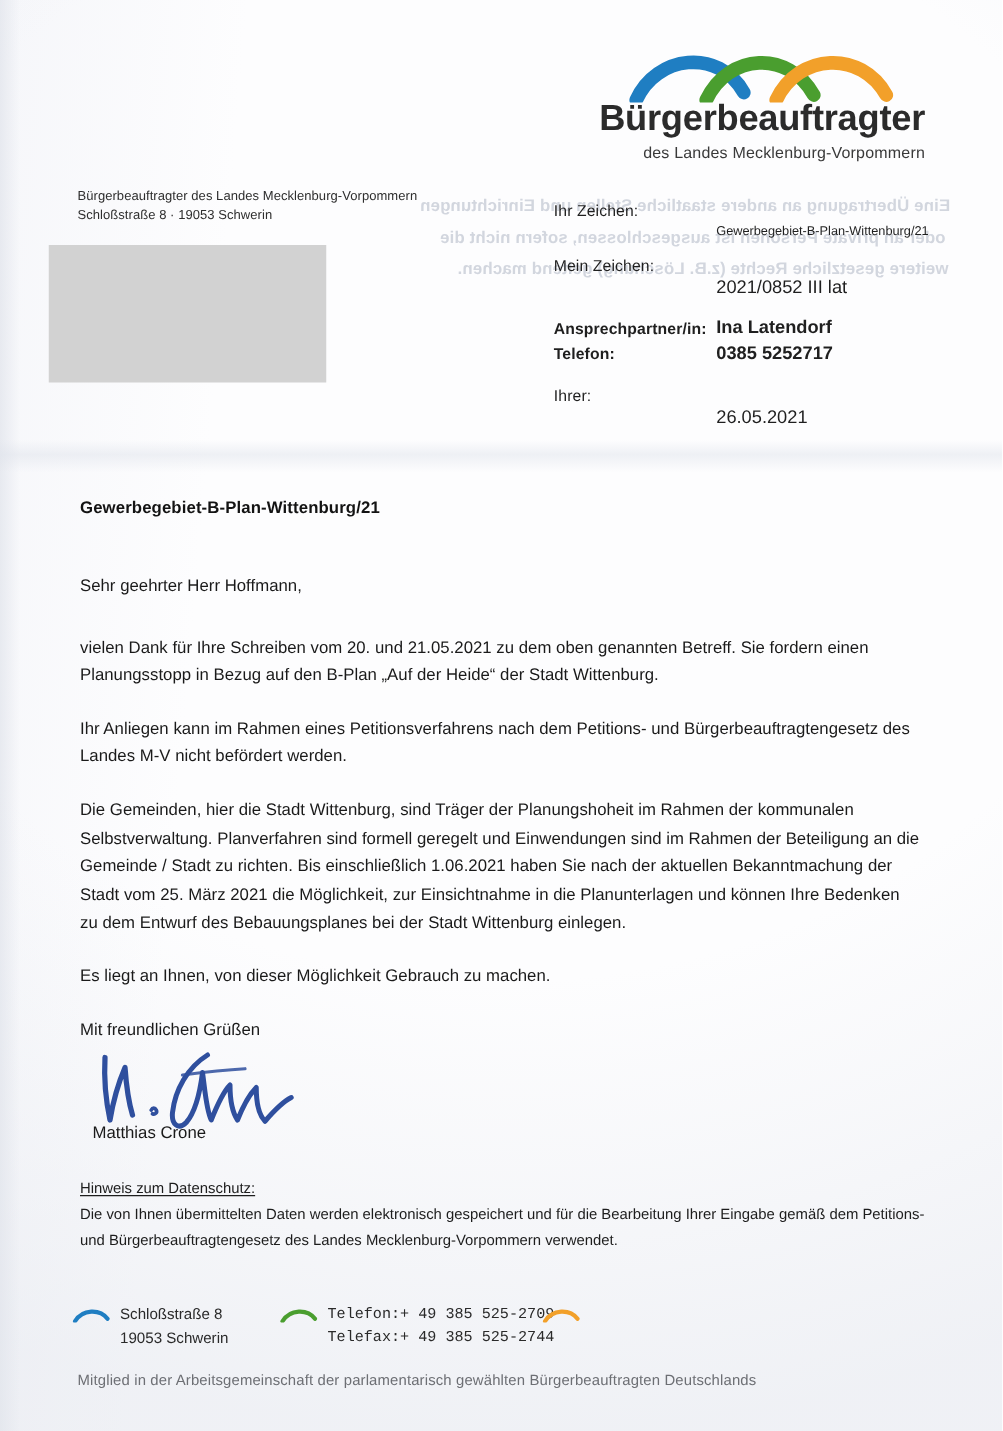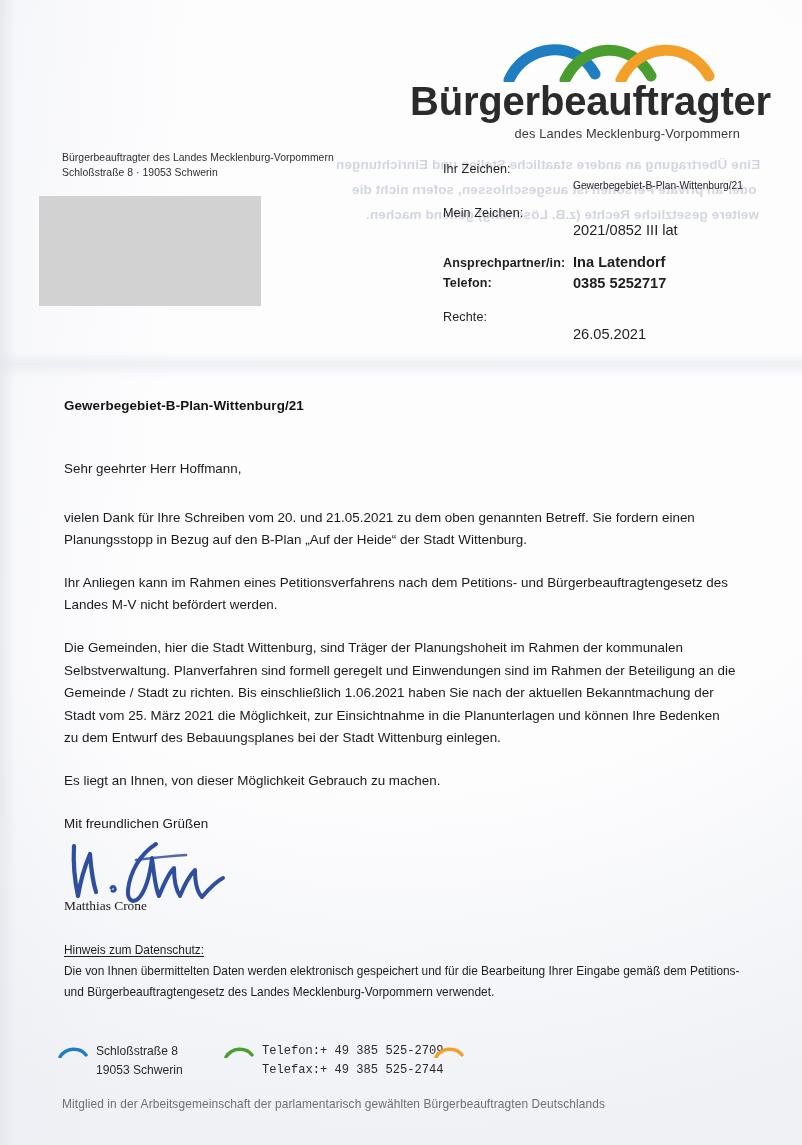--- a/index.html
+++ b/index.html
@@ -67,21 +67,21 @@
     top: 34px;
     text-align: right;
     width: 330px;
   }
   .logo-arcs {
     display: block;
     margin-left: auto;
     margin-right: 22px;
   }
   .logo-word {
-    font-size: 40px;
+    font-size: 29px;
     font-weight: bold;
     letter-spacing: -0.2px;
     color: #2b2b2b;
     line-height: 1.05;
     margin-top: -2px;
   }
   .logo-sub {
     font-size: 12.8px;
     color: #3a3a3a;
     letter-spacing: .15px;
@@ -153,25 +153,24 @@
     color: #1a1a1a;
     letter-spacing: .02px;
   }
   .body p { margin: 0 0 20px 0; }
   .salutation { margin-bottom: 26px !important; }
   .closing { margin-top: 26px; margin-bottom: 0 !important; }
 
   
   .sig-area {
     position: absolute;
-    left: 60px;
+    left: 70px;
     top: 838px;
     width: 330px;
     height: 80px;
-    font-family: Liberation Serif, serif;
   }
   .sig-svg { position: absolute; left: 0; top: 0; }
   .sig-name {
     position: absolute;
     left: 4px;
     top: 60px;
     font-size: 13.4px;
     color: #1a1a1a;
   }
 
@@ -256,21 +255,21 @@
       <span class="ref-label" style="top:8px;">Mein Zeichen:</span>
       <span class="ref-value big" style="top:24px;">2021/0852 III lat</span>
     </div>
     <div class="ref-row" style="height:54px;font-weight:bold;">
       <span class="ref-label" style="top:6px;">Ansprechpartner/in:</span>
       <span class="ref-value big" style="top:4px;">Ina Latendorf</span>
       <span class="ref-label" style="top:26px;">Telefon:</span>
       <span class="ref-value big" style="top:25px;">0385 5252717</span>
     </div>
     <div class="ref-row" style="height:40px;">
-      <span class="ref-label" style="top:6px;">Rechte:</span>
+      <span class="ref-label" style="top:6px;">Ihrer:</span>
       <span class="ref-value big" style="top:22px;">26.05.2021</span>
     </div>
   </div>
 
   <div class="subject">Gewerbegebiet-B-Plan-Wittenburg/21</div>
 
   <div class="body">
     <p class="salutation">Sehr geehrter Herr Hoffmann,</p>
     <p>vielen Dank für Ihre Schreiben vom 20. und 21.05.2021 zu dem oben genannten Betreff. Sie fordern einen Planungsstopp in Bezug auf den B-Plan „Auf der Heide“ der Stadt Wittenburg.</p>
     <p>Ihr Anliegen kann im Rahmen eines Petitionsverfahrens nach dem Petitions- und Bürgerbeauftragtengesetz des Landes M-V nicht befördert werden.</p>

